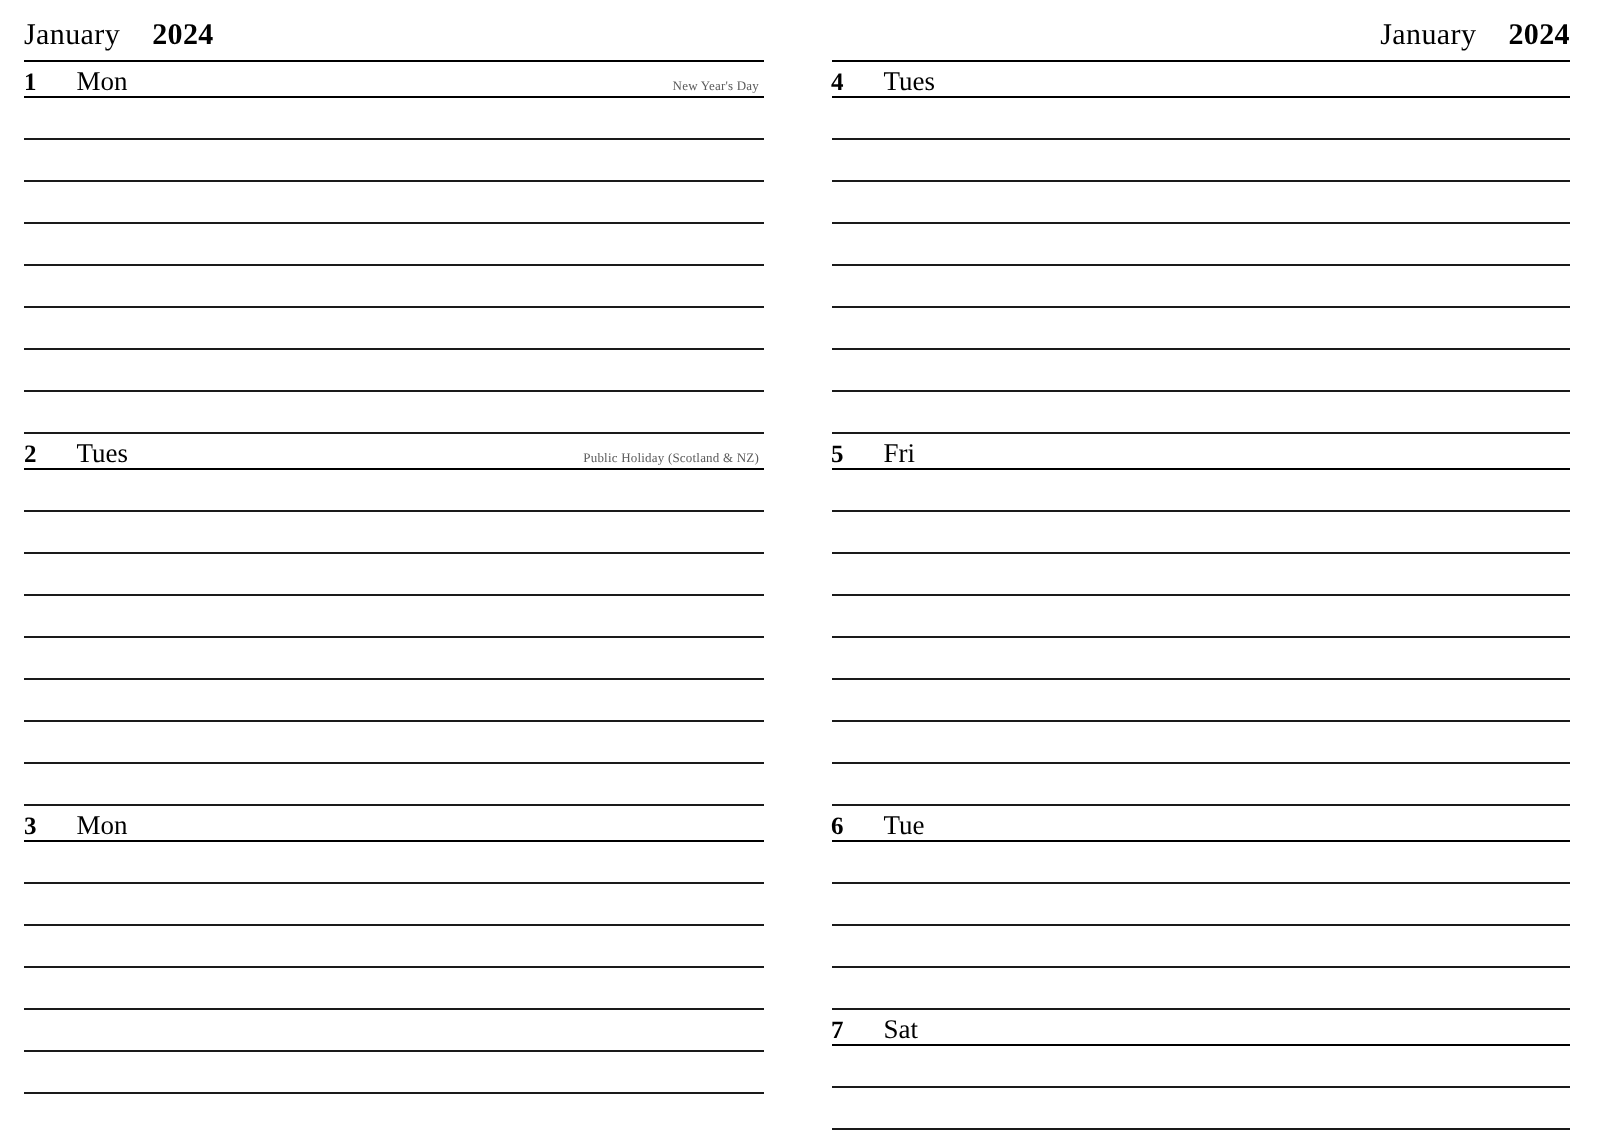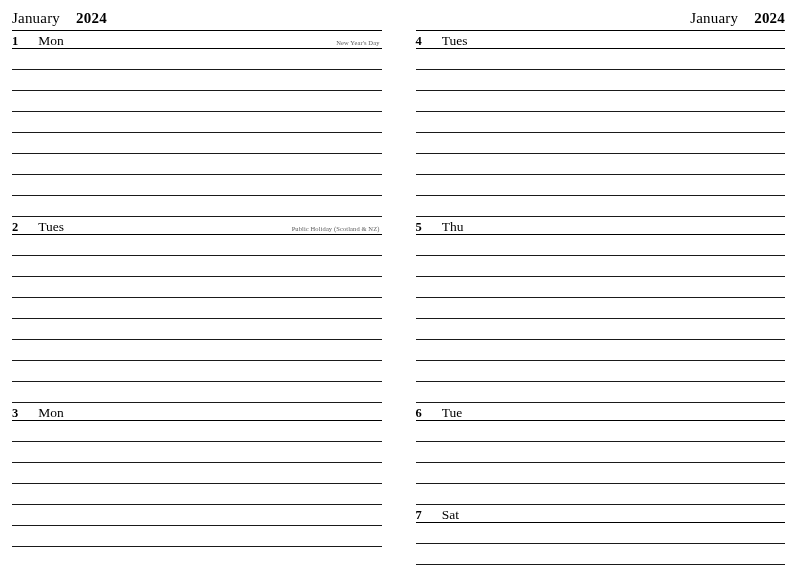--- a/index.html
+++ b/index.html
@@ -195,21 +195,21 @@
           <div class="rule" style="height:21px"></div>
           <div class="rule" style="height:21px"></div>
           <div class="rule" style="height:21px"></div>
         </div>
       </div>
 
       <div class="day-block">
         <div class="day-head">
           <span class="day-head-left">
             <span class="day-num">5</span>
-            <span class="day-name">Thu</span>
+            <span class="day-name">Fri</span>
           </span>
           <span class="day-note"></span>
         </div>
         <div class="lines">
           <div class="rule" style="height:21px"></div>
           <div class="rule" style="height:21px"></div>
           <div class="rule" style="height:21px"></div>
           <div class="rule" style="height:21px"></div>
           <div class="rule" style="height:21px"></div>
           <div class="rule" style="height:21px"></div>

